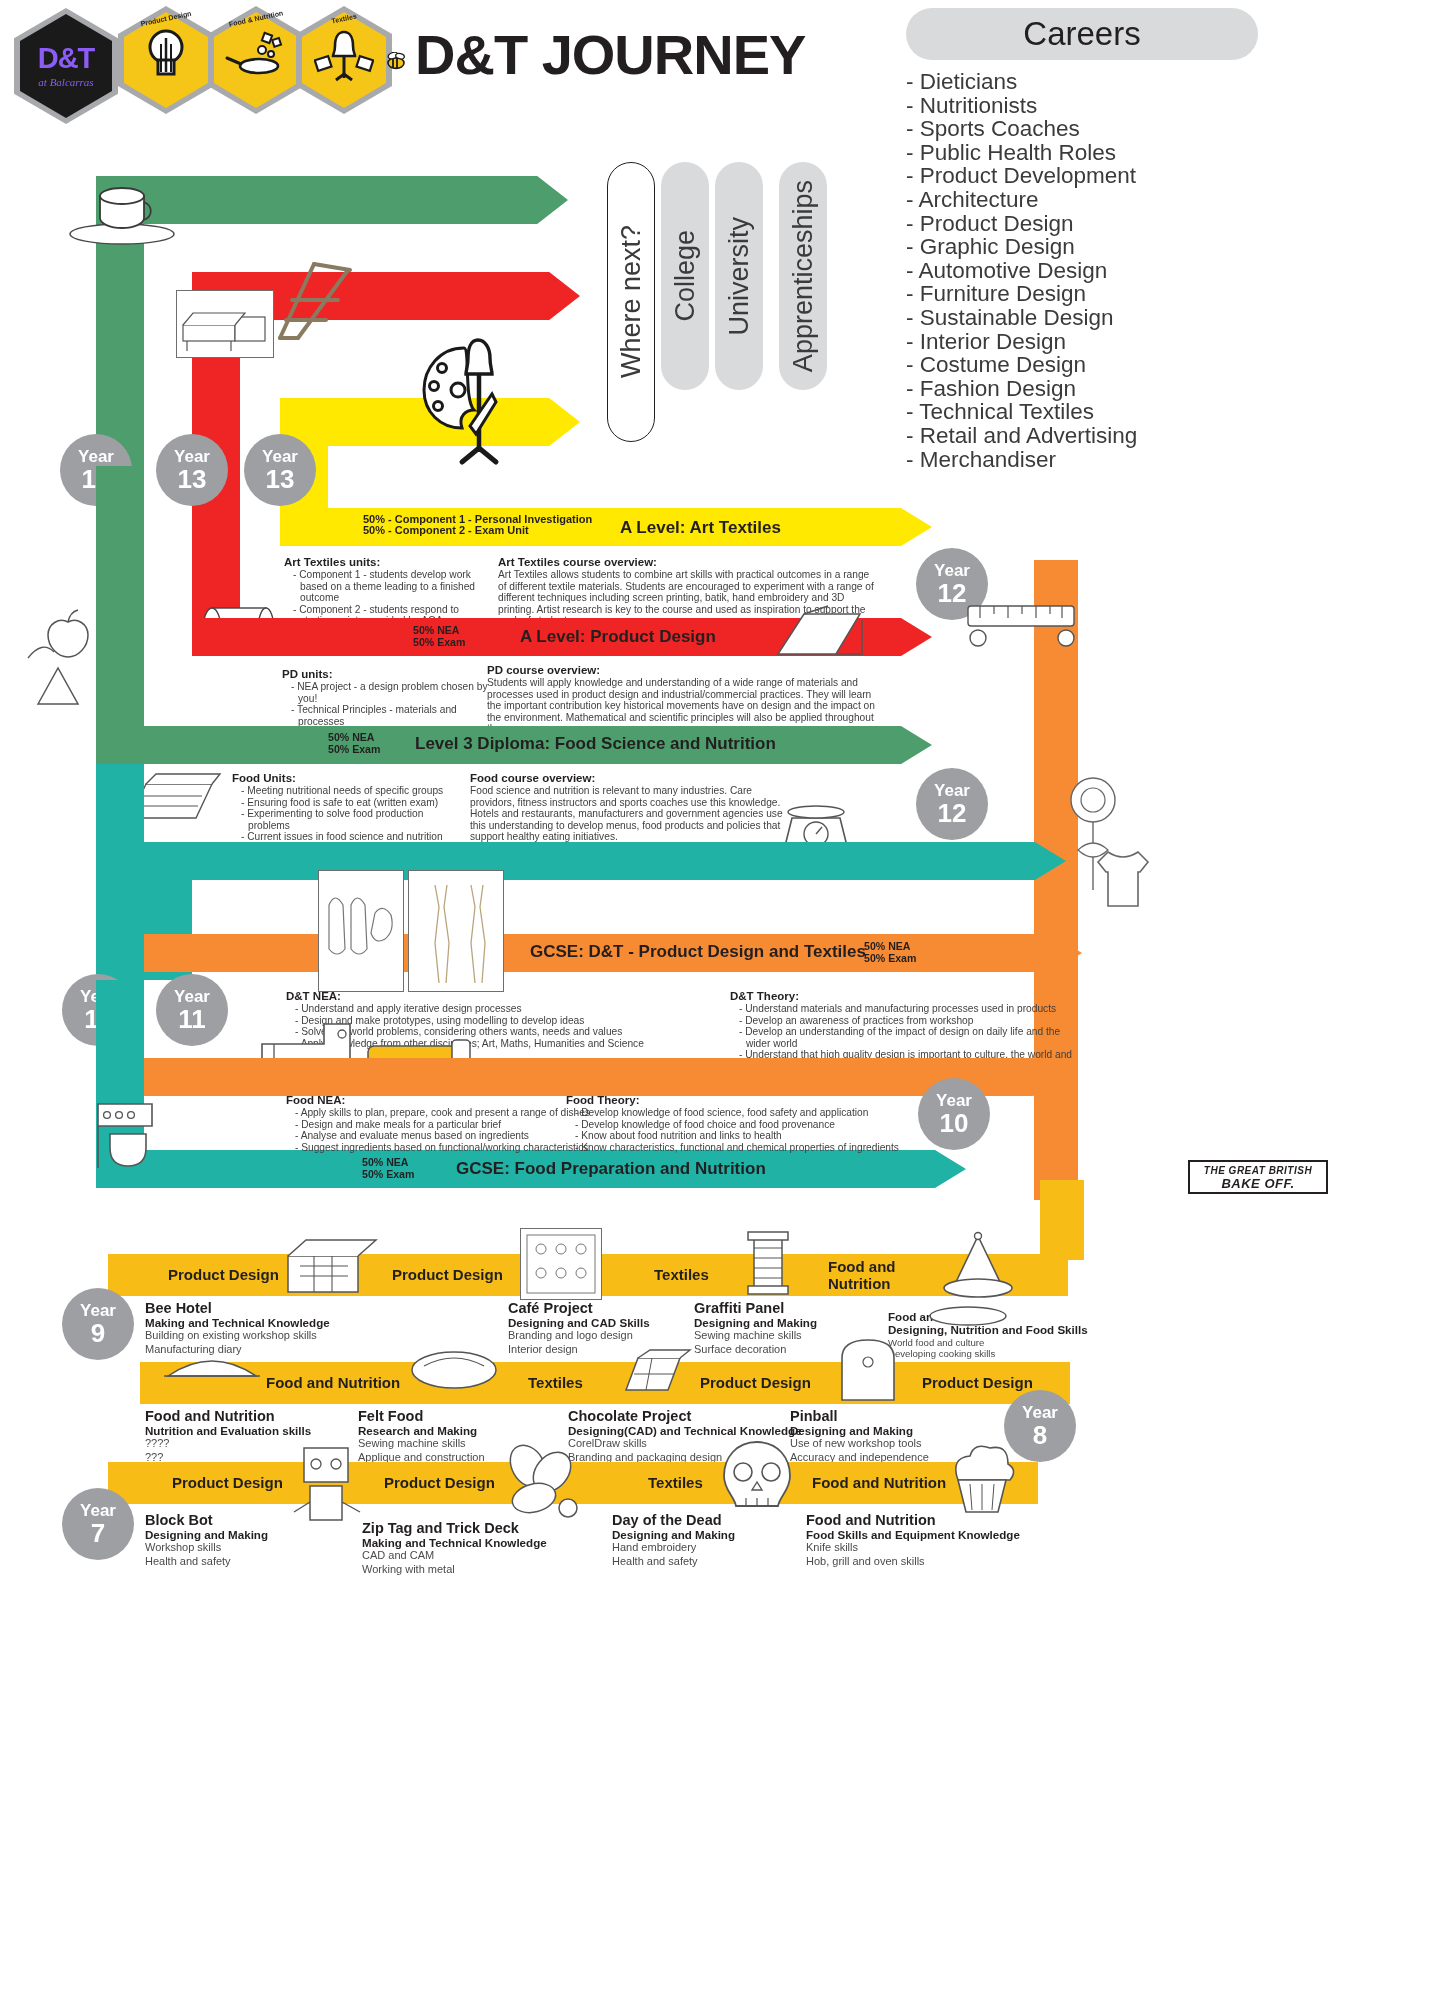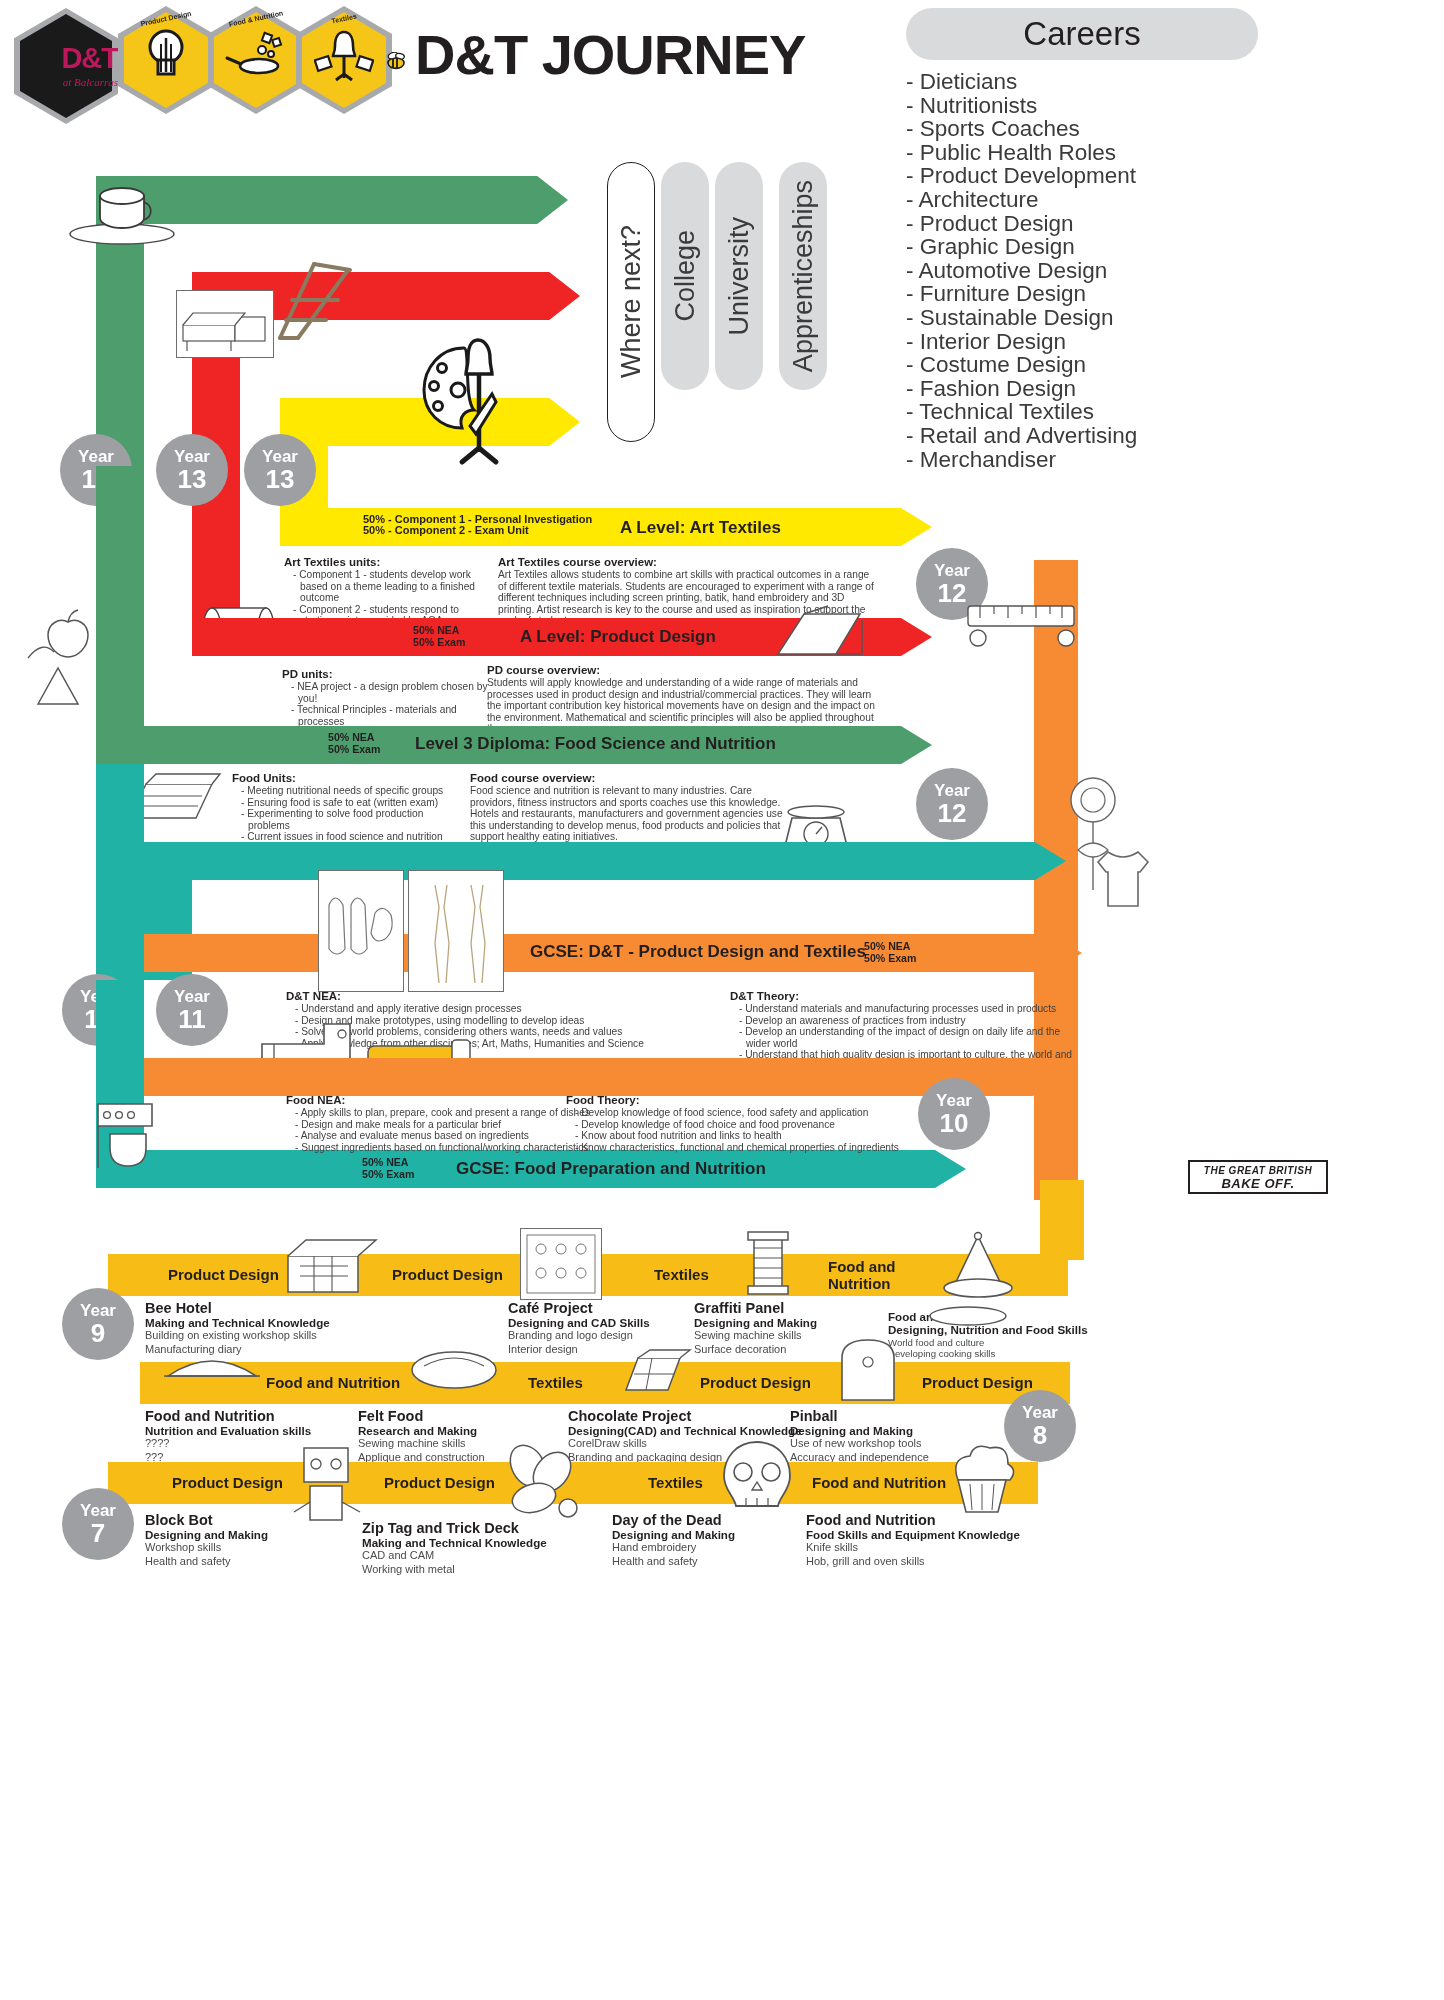--- a/index.html
+++ b/index.html
@@ -22,22 +22,22 @@
   .hex .outer, .hex .inner {
     position:absolute; left:0; top:0; width:100%; height:100%;
     clip-path: polygon(50% 0%, 100% 26%, 100% 74%, 50% 100%, 0% 74%, 0% 26%);
   }
   .hex .outer { background:#a7a9ac; }
   .hex .inner { left:6px; top:6px; width:calc(100% - 12px); height:calc(100% - 12px); }
   .hex.logo .inner { background:#1a1a1a; }
   .hex.gold .inner { background:#f5c518; }
   .logo-txt {
     position:absolute; left:0; top:0; width:100%; height:100%;
-    display:flex; flex-direction:column; align-items:flex-end; justify-content:center;
-    color:#be185d; pointer-events:none;
+    display:flex; flex-direction:column; align-items:center; justify-content:center;
+    color:#8b5cf6; pointer-events:none;
   }
   .logo-dt { font-size:29px; font-weight:bold; letter-spacing:-1px; line-height:1; }
   .logo-sub { font-size:11px; font-style:italic; margin-top:3px; font-family:"Liberation Serif", serif;}
   .hexlabel {
     position:absolute; top:9px; left:0; width:100%; text-align:center;
     font-size:7px; font-weight:bold; color:#231f20; transform:rotate(-12deg);
   }
   .hexicon {
     position:absolute; left:0; top:20px; width:100%; text-align:center;
     font-size:40px; line-height:1; color:#fff;
@@ -465,21 +465,21 @@
     <li>- Understand and apply iterative design processes</li>
     <li>- Design and make prototypes, using modelling to develop ideas</li>
     <li>- Solve real world problems, considering others wants, needs and values</li>
     <li>- Apply knowledge from other disciplines; Art, Maths, Humanities and Science</li>
   </ul>
 </div>
 <div class="det" style="left:730px; top:990px; width:350px;">
   <h4>D&amp;T Theory:</h4>
   <ul>
     <li>- Understand materials and manufacturing processes used in products</li>
-    <li>- Develop an awareness of practices from industry</li>
+    <li>- Develop an awareness of practices from workshop</li>
     <li>- Develop an understanding of the impact of design on daily life and the wider world</li>
     <li>- Understand that high quality design is important to culture, the world and people</li>
   </ul>
 </div>
 
 <div class="yr" style="left:62px;  top:974px;">
   <div class="a">Year</div>
   <div class="b">11</div>
 </div>
 <div class="yr" style="left:156px; top:974px;">

